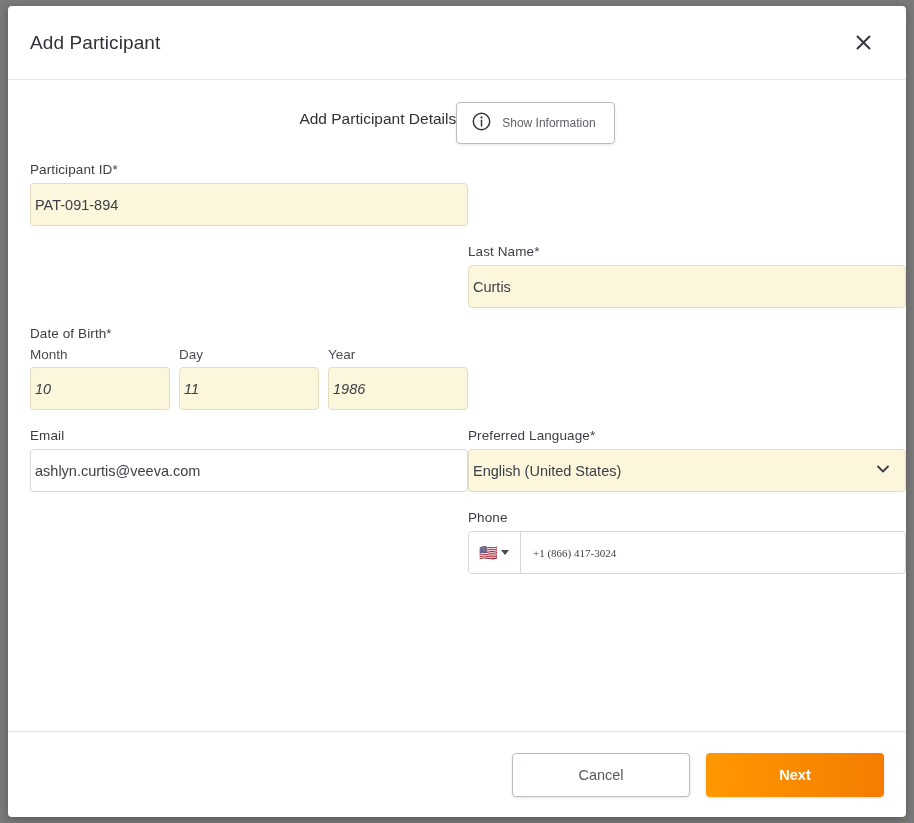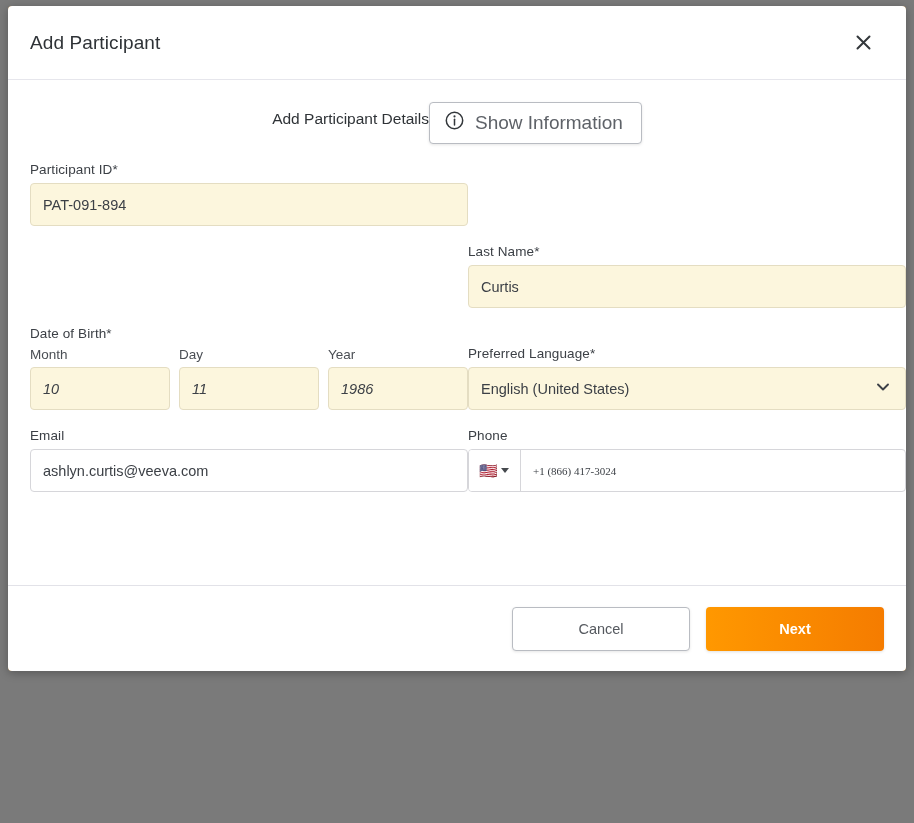--- a/index.html
+++ b/index.html
@@ -6,21 +6,21 @@
   html, body {
     margin: 0; padding: 0;
     width: 914px; height: 823px;
     background: #7a7a7a;
     font-family: "Liberation Sans", sans-serif;
     -webkit-font-smoothing: antialiased;
   }
   .dialog {
     position: absolute;
     left: 8px; top: 6px;
-    width: 898px; height: 665px;
+    width: 898px; height: 811px;
     background: #a16207;
     border-radius: 4px;
     box-shadow: 0 2px 10px rgba(0,0,0,0.28);
     overflow: hidden;
     display: flex;
     flex-direction: column;
   }
 
   
   .dlg-header {
@@ -69,21 +69,21 @@
     display: inline-flex;
     align-items: center;
     gap: 10px;
     height: 42px;
     padding: 0 18px 0 14px;
     border: 1px solid #b9bcc2;
     border-radius: 4px;
     background: #fff;
     box-shadow: 0 1px 3px rgba(0,0,0,0.10);
     cursor: pointer;
-    font-size: 19px;
+    font-size: 12px;
     color: #5e6268;
     white-space: nowrap;
   }
   .info-icon { display:block; color:#33373b; }
 
   
   .grid {
     margin-top: 12px;
     display: grid;
     grid-template-columns: 438px 438px;
@@ -103,21 +103,21 @@
     display: block;
     font-size: 13.5px;
     color: #4a4e54;
     margin-bottom: 5px;
   }
   .input {
     width: 100%;
     height: 43px;
     border: 1px solid #d6d6da;
     border-radius: 4px;
-    padding: 0 12px;
+    padding: 0 4px;
     font-size: 14.5px;
     font-family: "Liberation Sans", sans-serif;
     color: #3c4046;
     background: #ffffff;
     outline: none;
   }
   .input.required-fill {
     background: #fcf6dd;
     border-color: #e4ddc2;
   }
@@ -268,37 +268,37 @@
             <span class="sub-label">Day</span>
             <input class="input required-fill" type="text" value="11" style="">
           </div>
           <div class="dob-col">
             <span class="sub-label">Year</span>
             <input class="input required-fill" type="text" value="1986" style="">
           </div>
         </div>
       </div>
 
+      <div class="field cell-left">
+        <label class="field-label">Email</label>
+        <input class="input" type="text" value="ashlyn.curtis@veeva.com" style="">
+      </div>
+
       <div class="field cell-right" style="align-self:end;">
         <label class="field-label">Preferred Language*</label>
         <div class="select-wrap">
           <input class="input required-fill" type="text" readonly="" value="English (United States)" style="">
           <span class="chev">
             <svg width="18" height="18" viewBox="0 0 18 18" fill="none" stroke="currentColor" stroke-width="1.9" stroke-linecap="round" stroke-linejoin="round">
               <path d="M4 6.5 L9 11.5 L14 6.5"></path>
             </svg>
           </span>
         </div>
       </div>
 
-      <div class="field cell-left">
-        <label class="field-label">Email</label>
-        <input class="input" type="text" value="ashlyn.curtis@veeva.com" style="">
-      </div>
-
       <div class="field cell-right">
         <label class="field-label">Phone</label>
         <div class="phone-wrap">
           <div class="flag-select">
             <span class="flag-glyph">🇺🇸</span>
             <span class="caret-tri"></span>
           </div>
           <input class="phone-input" type="text" value="+1 (866) 417-3024" style="">
         </div>
       </div>

